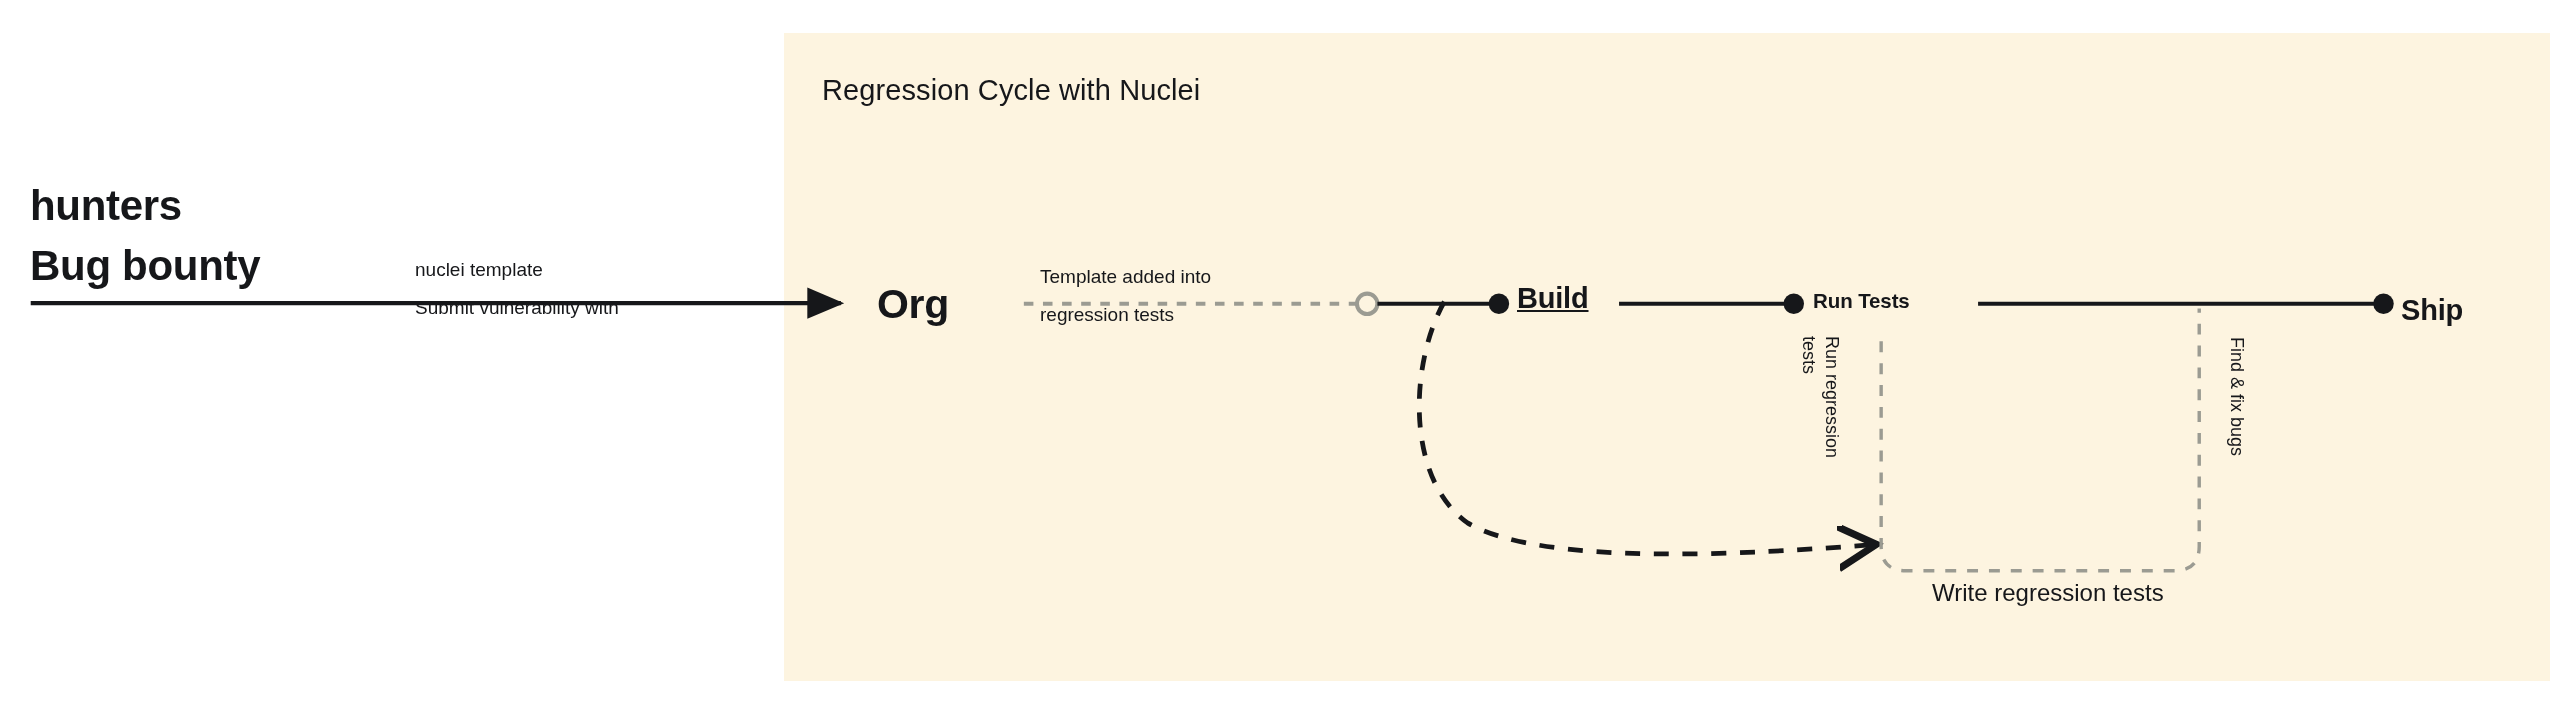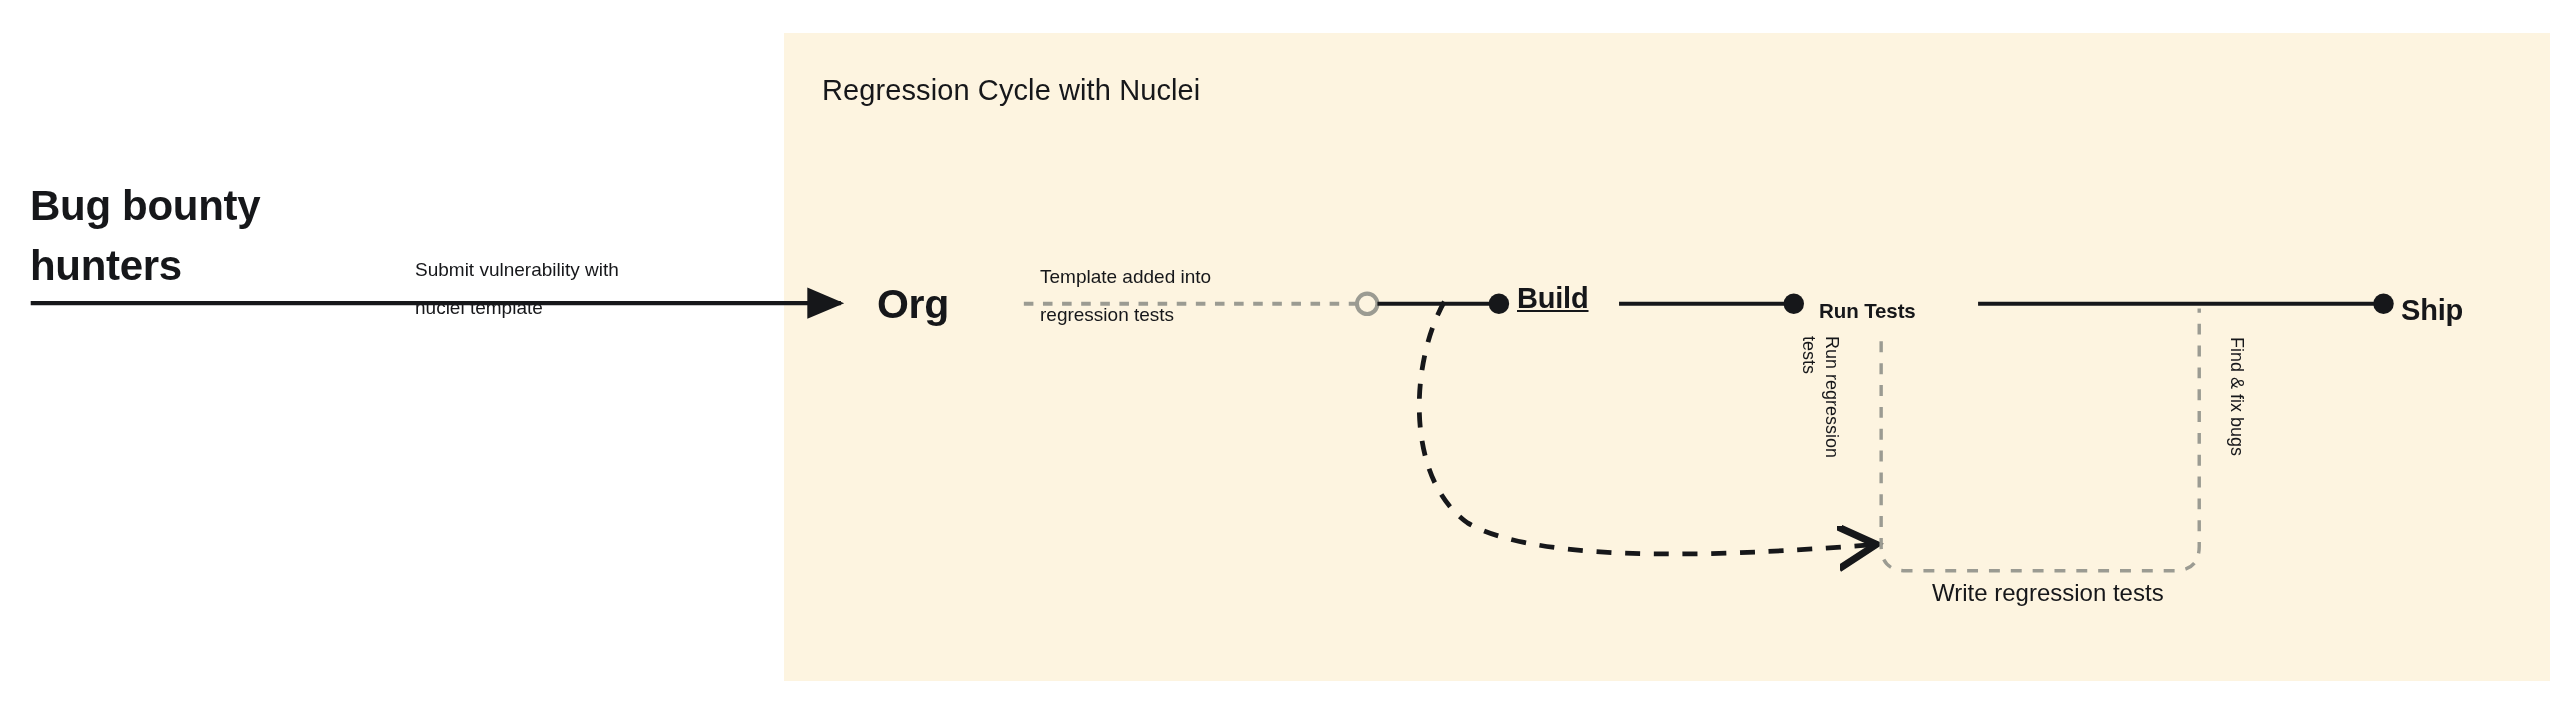--- a/index.html
+++ b/index.html
@@ -68,21 +68,21 @@
 
   
   .node-label {
     position: absolute;
     white-space: nowrap;
     font-weight: 700;
     color: #16171a;
   }
   .node-org   { left: 877px; top: 281px; font-size: 41px; letter-spacing: -0.3px; }
   .node-build { left: 1517px; top: 282px; font-size: 29px; letter-spacing: -0.2px; text-decoration: underline; }
-  .node-runtests { left: 1813px; top: 299px; font-size: 20.5px; letter-spacing: -0.1px; margin-left: 6px; }
+  .node-runtests { left: 1813px; top: 289px; font-size: 20.5px; letter-spacing: -0.1px; }
   .node-ship  { left: 2401px; top: 282px; font-size: 29px; letter-spacing: -0.2px; margin-top: 12px; }
 
   
   .edge-label {
     position: absolute;
     white-space: nowrap;
     font-size: 19px;
     color: #16171a;
   }
   .tmpl-label {
@@ -124,27 +124,27 @@
 </head>
 <body>
 
 <div id="stage">
 
   <div class="panel"></div>
 
   <div class="panel-title">Regression Cycle with Nuclei</div>
 
   <div class="actor">
+    <span class="actor-line">hunters</span>
     <span class="actor-line">Bug bounty</span>
-    <span class="actor-line">hunters</span>
   </div>
 
   <div class="submit-label edge-label">
+    <span>nuclei template</span>
     <span>Submit vulnerability with</span>
-    <span>nuclei template</span>
   </div>
 
   <div class="tmpl-label edge-label">
     <span>Template added into</span>
     <span>regression tests</span>
   </div>
 
   <div class="node-label node-org">Org</div>
   <div class="node-label node-build">Build</div>
   <div class="node-label node-runtests">Run Tests</div>

